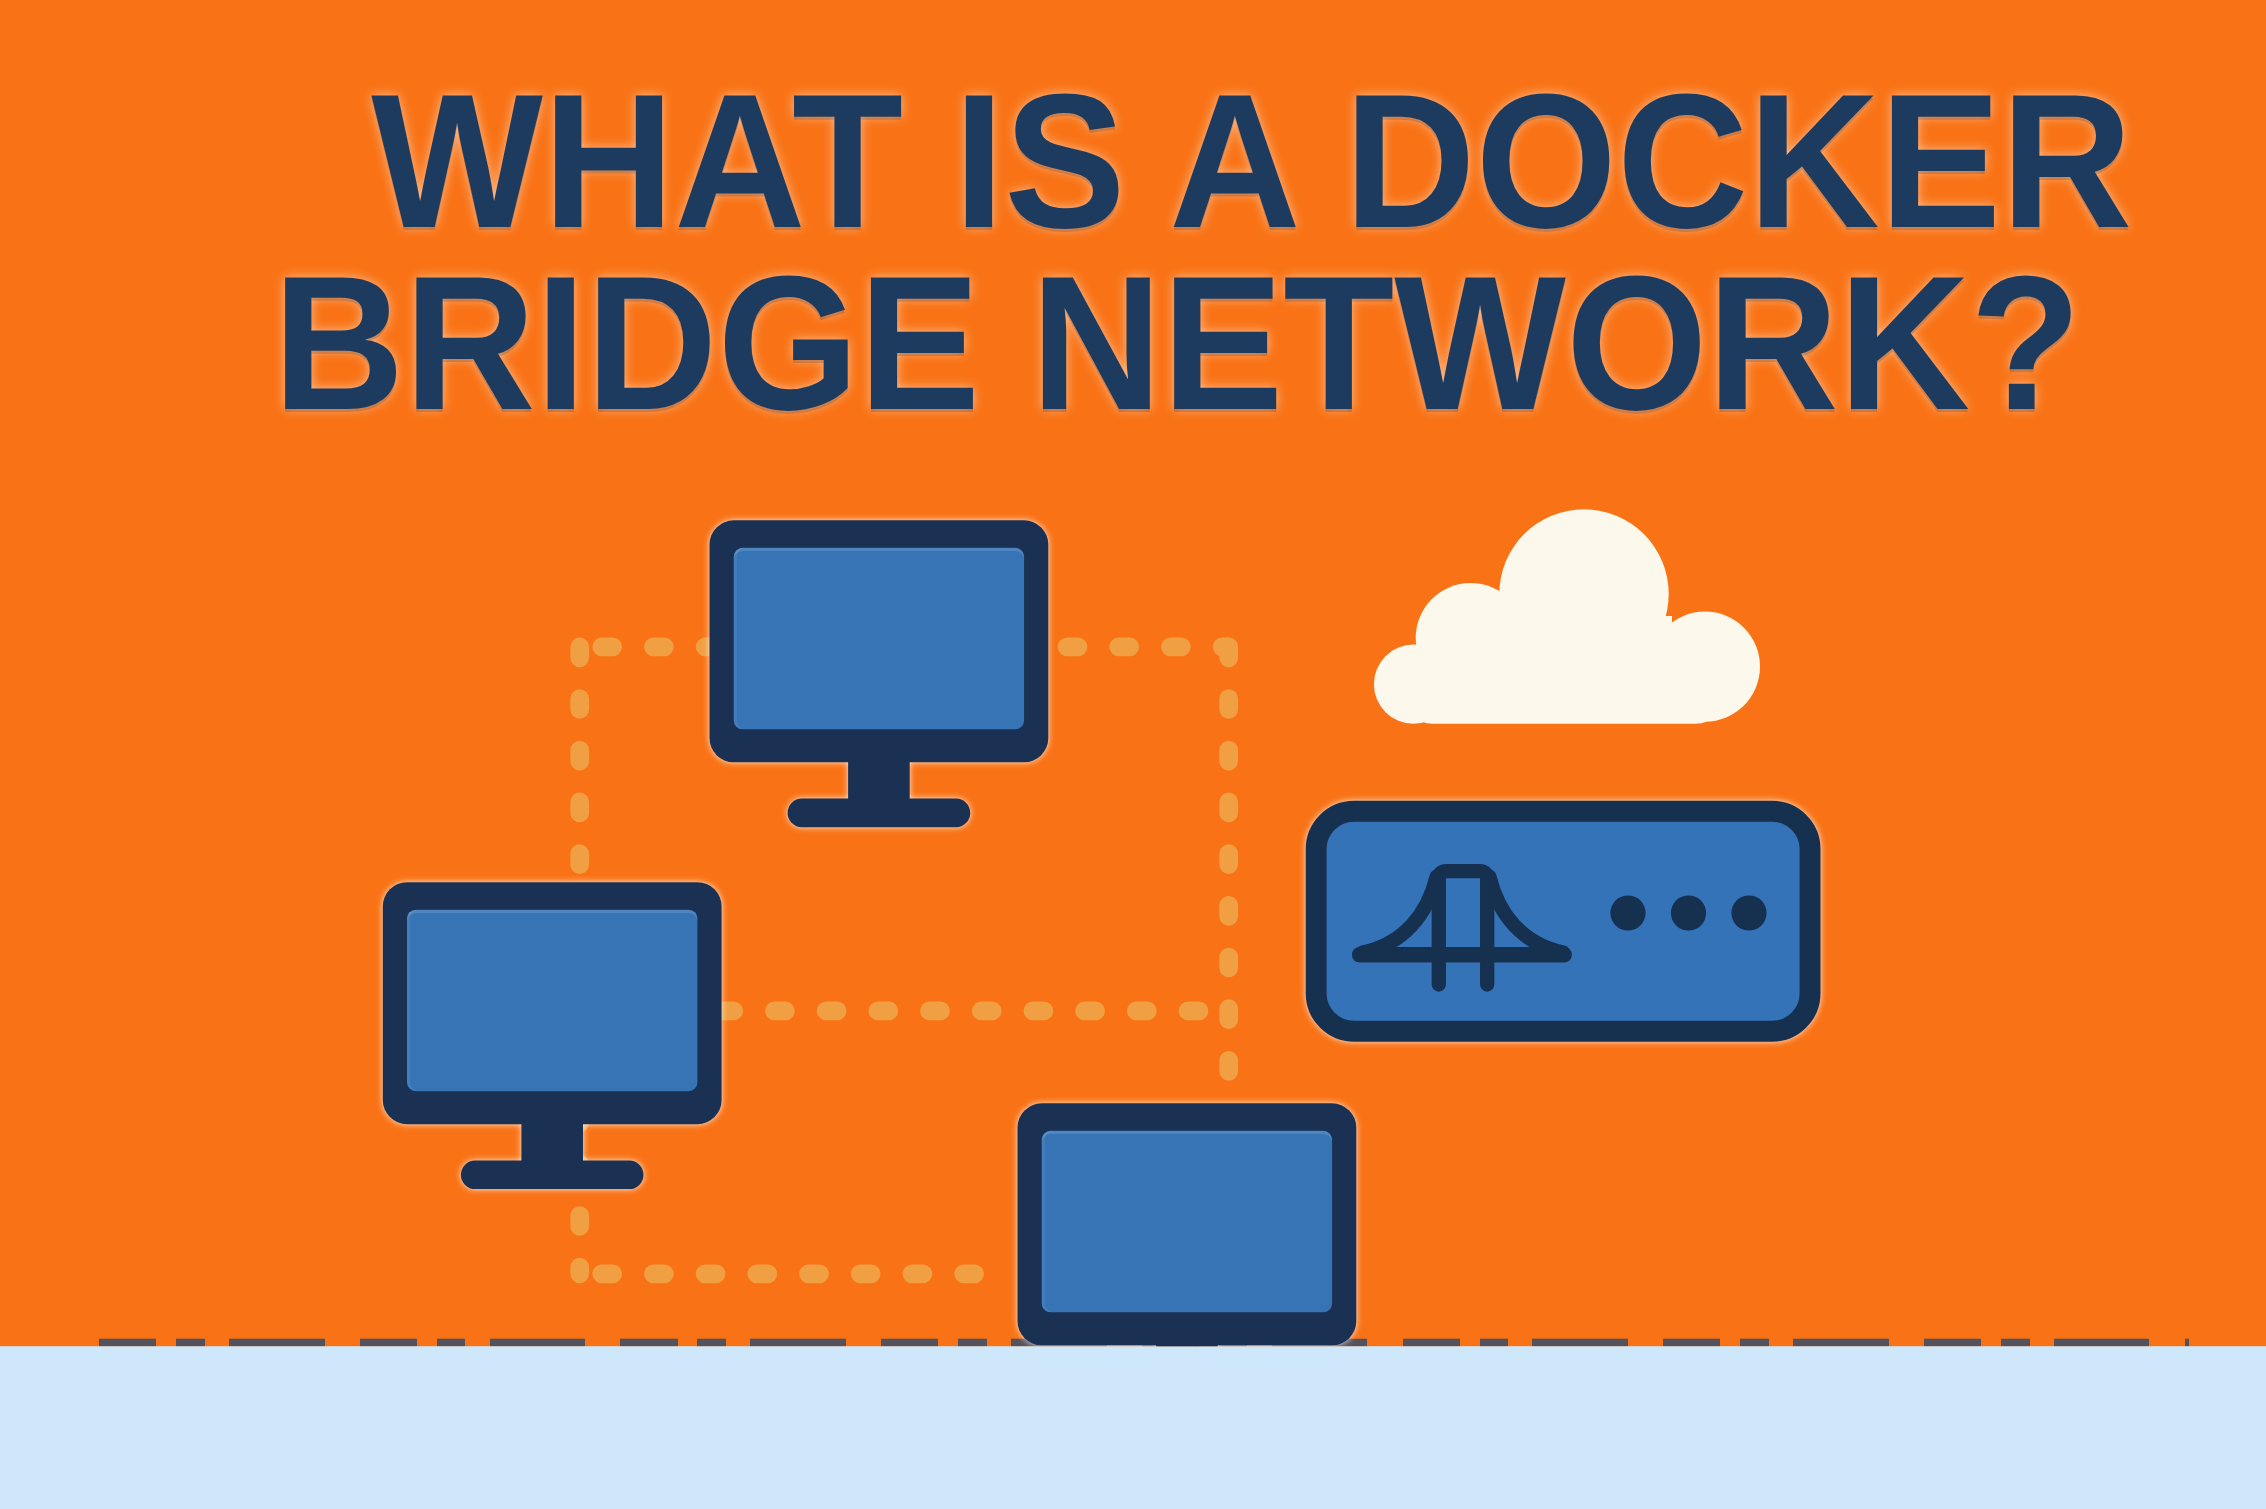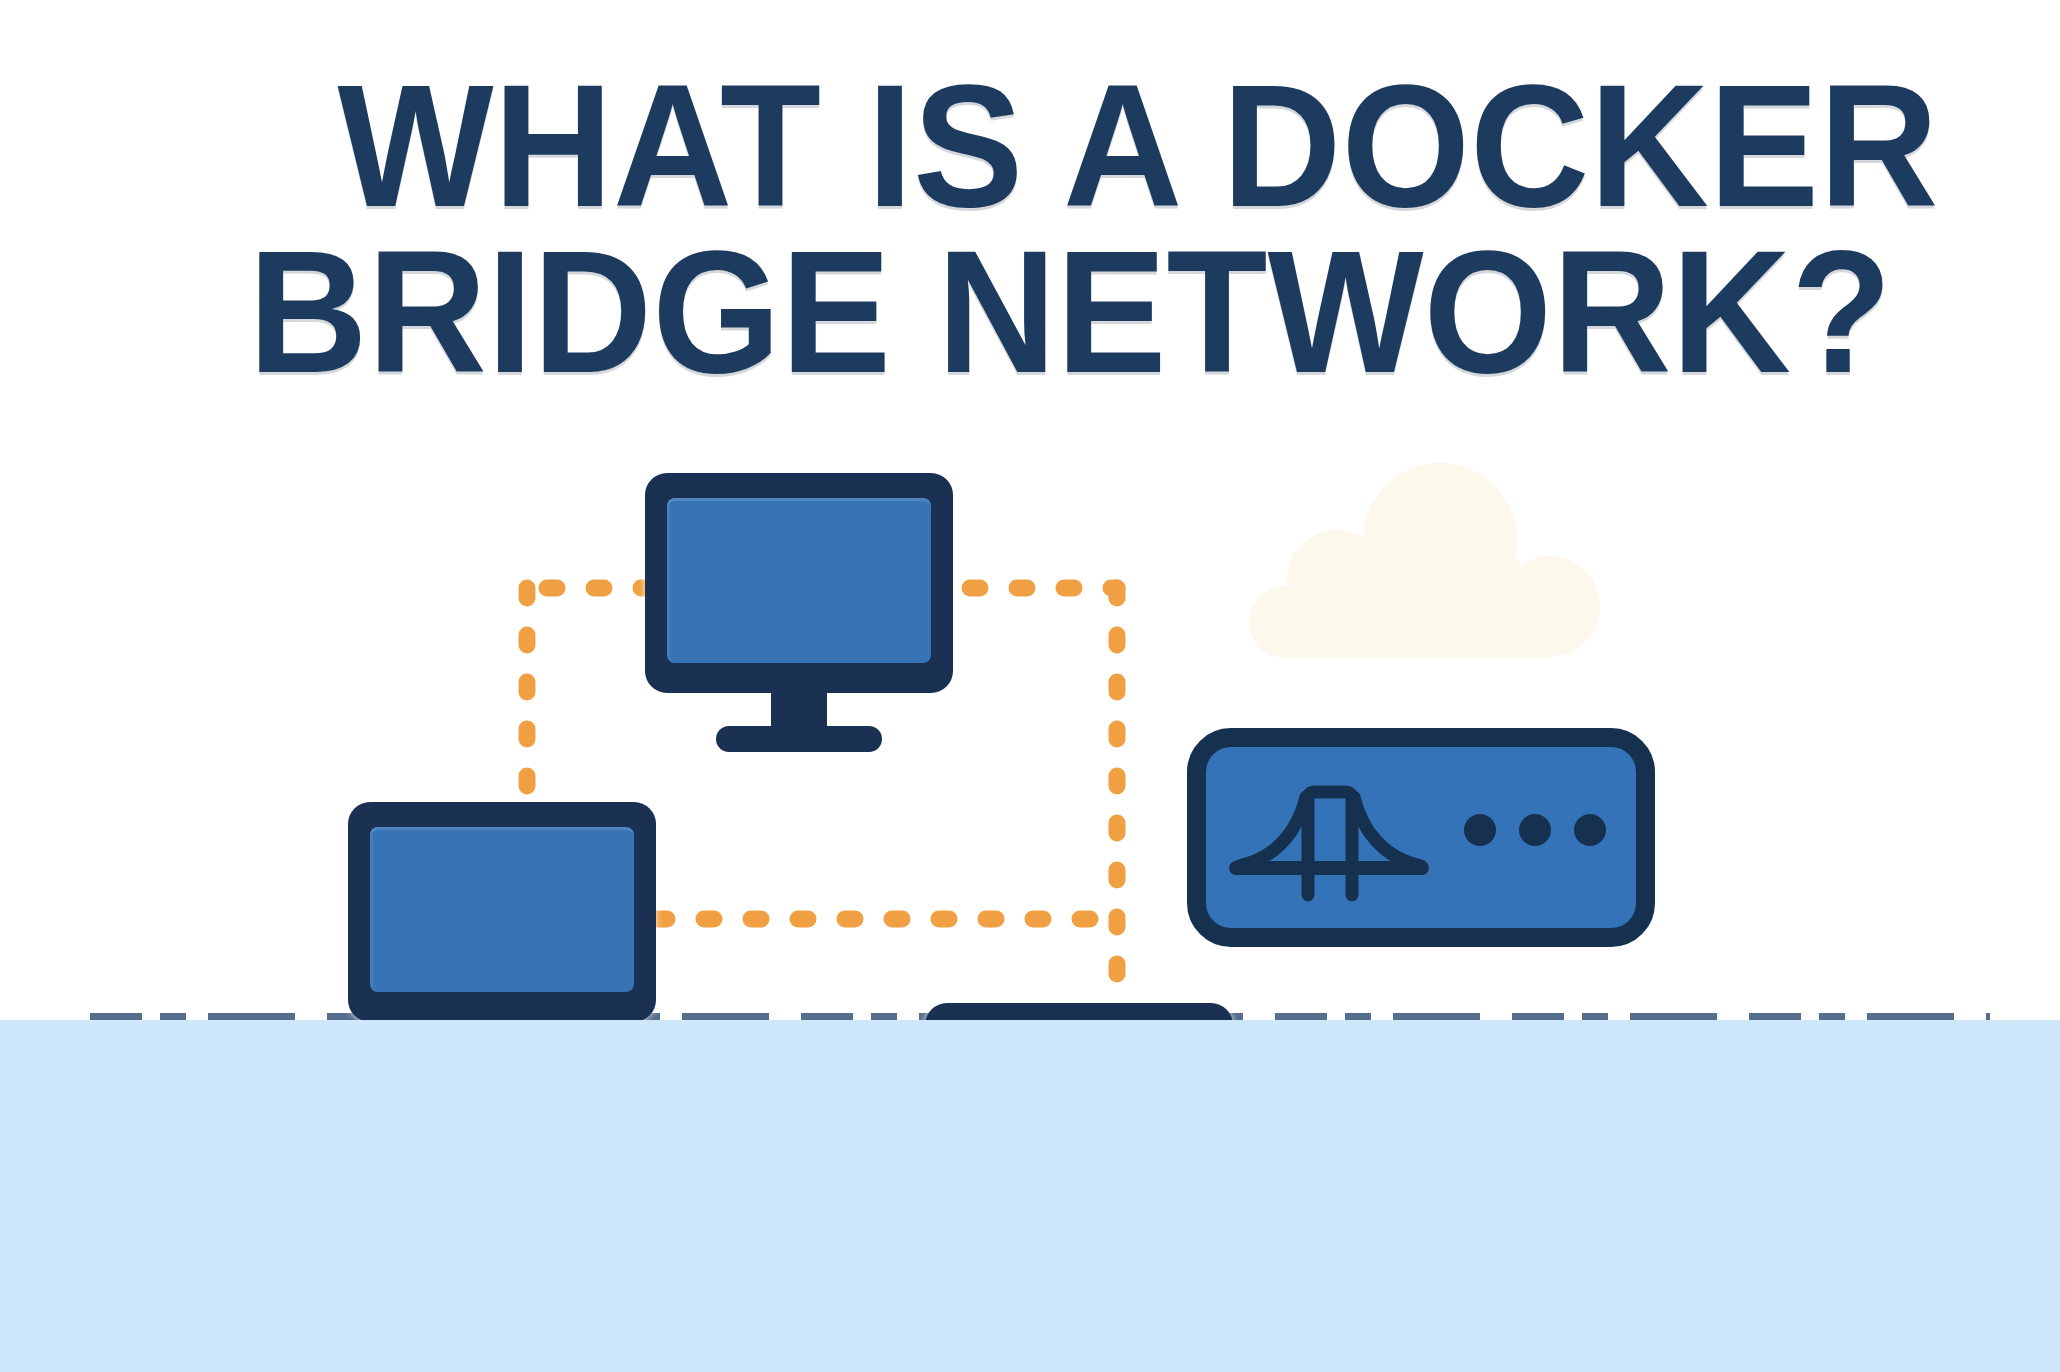--- a/index.html
+++ b/index.html
@@ -1,18 +1,18 @@
 <!DOCTYPE html>
 <html><head>
 <meta charset="utf-8">
 <style>
   html,body { margin:0; padding:0; background:#cfe7fa; }
   .canvas {
-    position:relative; width:2060px; height:1020px;
-    background:#ffffff; overflow:hidden;
+    position:relative; width:2060px; height:1224px;
+    background:#f97316; overflow:hidden;
     font-family:"Liberation Sans","DejaVu Sans",sans-serif;
   }
 
   
   .title-line {
     position:absolute; white-space:nowrap;
     font-weight:bold; font-size:174px; line-height:1;
     color:#1d3a5f; letter-spacing:0;
     text-shadow:0 3px 0 rgba(16,32,56,0.18), 0 0 10px rgba(255,255,255,0.55);
     z-index:3;

